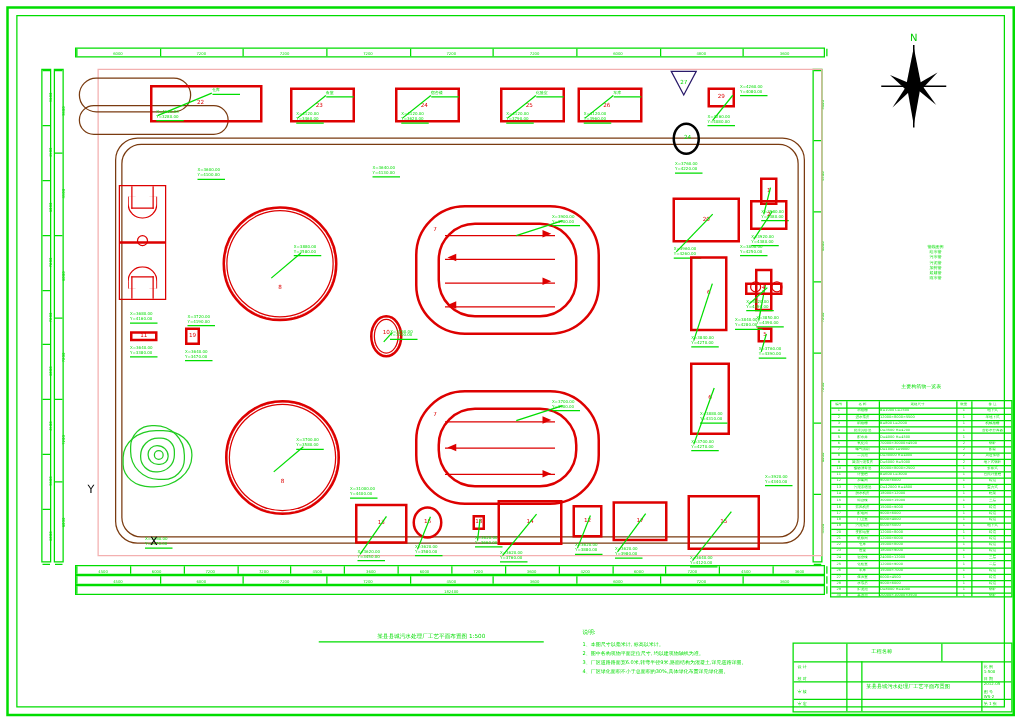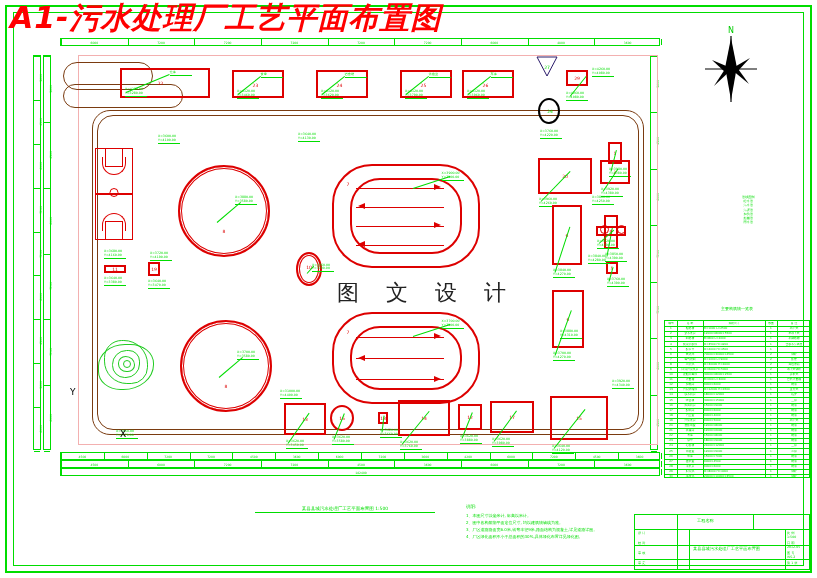--- a/index.html
+++ b/index.html
@@ -114,21 +114,20 @@
       white-space:nowrap;font-family:"DejaVu Serif","Liberation Serif",serif;}
 </style>
 </head>
 <body>
 
 <div id="sheet">
 
   <div class="frame-outer"></div>
   <div class="frame-inner"></div>
 
-  <div class="sheet-title">A1-污水处理厂工艺平面布置图</div>
 
   <div class="dimband" id="dim-top" style="left:60px;top:38px;width:600px;height:8px;">
       <div class="tick" style="left:0px;"></div>
       <div class="tick" style="left:66.66666666666667px;"></div>
       <div class="tick" style="left:133.33333333333334px;"></div>
       <div class="tick" style="left:200px;"></div>
       <div class="tick" style="left:266.6666666666667px;"></div>
       <div class="tick" style="left:333.33333333333337px;"></div>
       <div class="tick" style="left:400px;"></div>
       <div class="tick" style="left:466.6666666666667px;"></div>
@@ -603,21 +602,20 @@
     <div class="blob" style="left:6px;top:0;width:44px;height:44px;
         border-radius:40% 55% 38% 52%;"></div>
     <div class="blob" style="left:14px;top:10px;width:28px;height:28px;
         border-radius:52% 40% 50% 45%;"></div>
     <div class="blob" style="left:20px;top:16px;width:17px;height:16px;
         border-radius:45% 55% 42% 50%;"></div>
     <div class="blob" style="left:25px;top:20px;width:8px;height:8px;
         border-radius:50%;"></div>
   </div>
 
-  <div class="watermark" style="left:337px;top:278px;">图 文 设 计</div>
 
   <svg class="tri-o" style="left:536px;top:56px;" width="22" height="22" viewBox="0 0 22 22">
     <polygon points="1,1 21,1 11,20" fill="none" stroke="#2a1a6a" stroke-width="1"></polygon>
   </svg>
   <div class="num" style="left:547px;top:67px;color:#00dd00;">27</div>
   <div class="blkcircle" style="left:538px;top:98px;width:22px;height:26px;"></div>
   <div class="num" style="left:550px;top:111px;color:#00dd00;">24</div>
 
   <div class="ymark" style="left:70px;top:388px;">Y</div>
   <div class="xmark" style="left:120px;top:430px;">X</div>

